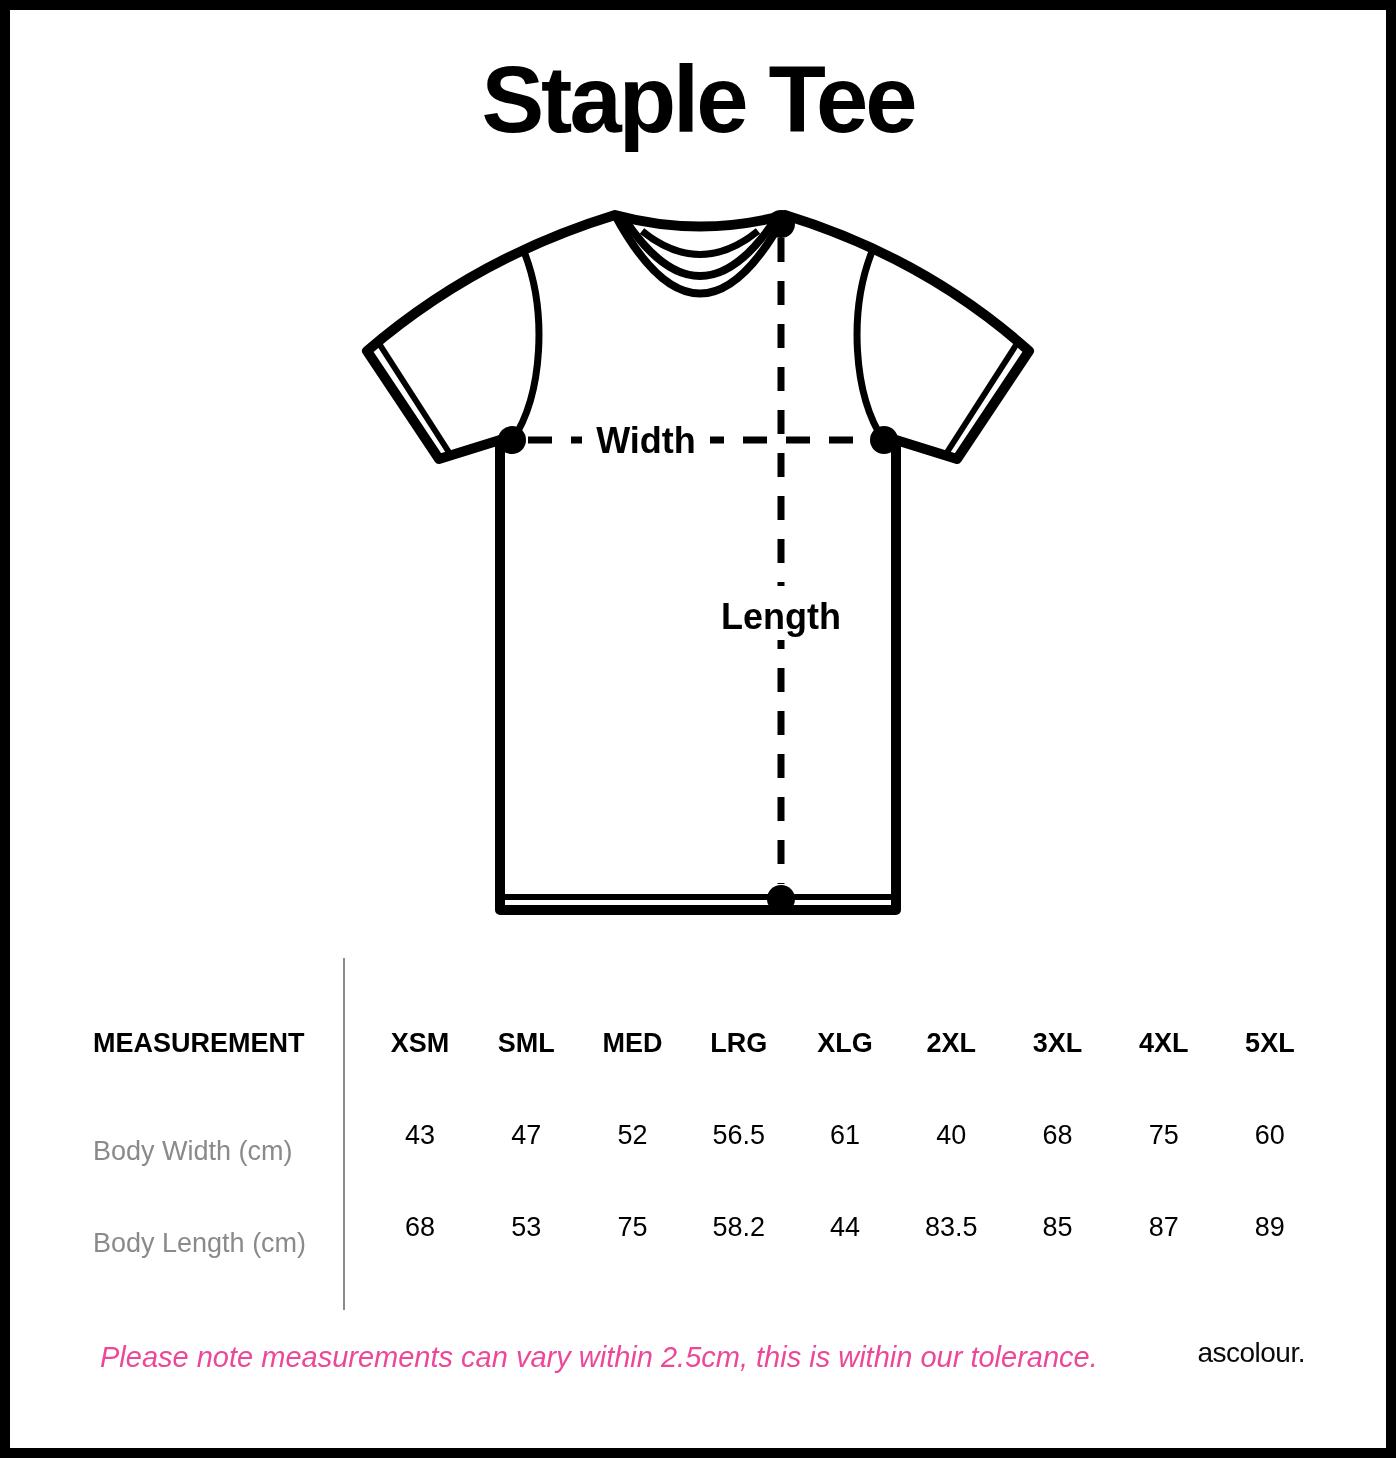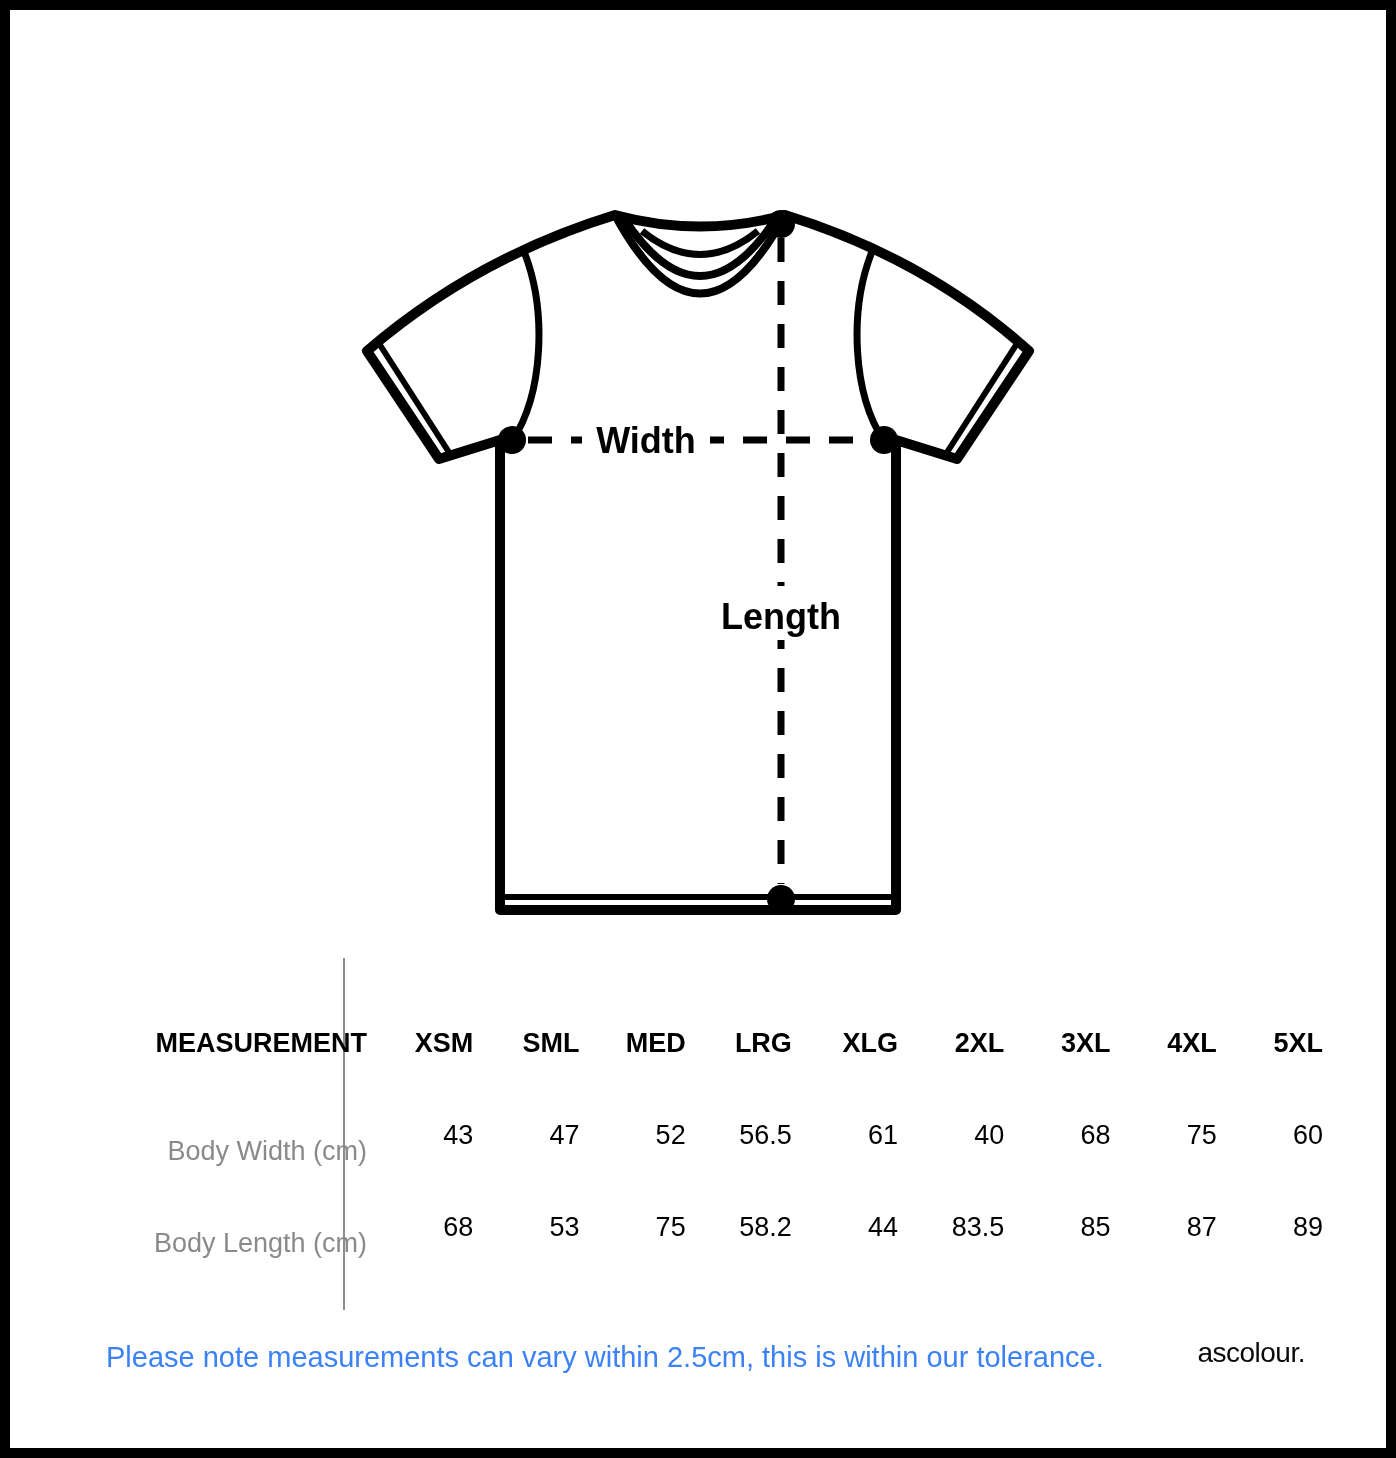--- a/index.html
+++ b/index.html
@@ -15,37 +15,38 @@
   .tee-svg { position:absolute; left:330px; top:180px; }
   .tee-svg text { font-family:"Liberation Sans", sans-serif; font-weight:bold; font-size:36px; }
   .divider {
     position:absolute; left:343px; top:958px; width:2px; height:352px; background:#8c8c8c;
   }
   .size-table {
     position:absolute; left:60px; top:997px; width:1263px;
     display:grid; grid-template-columns:307px repeat(9,1fr); grid-auto-rows:92px;
     align-items:center; font-size:27px;
   }
-  .size-table .cell { text-align:right; }
-  .size-table .label-cell { text-align:right; padding-left:33px; }
+  .size-table .cell { text-align:center; }
+  .size-table .label-cell { text-align:left; padding-left:33px; }
   .size-table .head { font-weight:bold; }
   .size-table .muted { color:#8a8a8a;margin-top:32px; }
   .note {
-    position:absolute; left:106px; top:1341px; font-size:29px; color:#3b82f6;
+    position:absolute; left:100px; top:1341px; font-size:29px; font-style:italic; color:#ec4899;
   }
   .brand {
     position:absolute; right:91px; top:1337px; font-size:28px; color:#0a0a0a; letter-spacing:-0.5px;
   }
 </style>
 </head>
 <body>
 
 <div class="page">
   <div class="frame"></div>
 
+  <h1 class="title">Staple Tee</h1>
 
   <svg class="tee-svg" width="740" height="740" viewBox="330 180 740 740">
 
     <path d="M 615,215 Q 700,238 785,215 Q 925,258 1029,351 L 957,459 L 896,440 L 896,910 L 500,910 L 500,440 L 439,459 L 367,351 Q 475,258 615,215 Z" fill="#ffffff" stroke="#000" stroke-width="10" stroke-linejoin="round"></path>
 
     <path d="M 615,215 Q 700,372 785,215" fill="none" stroke="#000" stroke-width="8"></path>
     <path d="M 625,220 Q 700,332 775,220" fill="none" stroke="#000" stroke-width="8"></path>
     <path d="M 642,231 Q 700,278 758,231" fill="none" stroke="#000" stroke-width="7"></path>
 
     <path d="M 380,345 L 452,457" fill="none" stroke="#000" stroke-width="6"></path>

